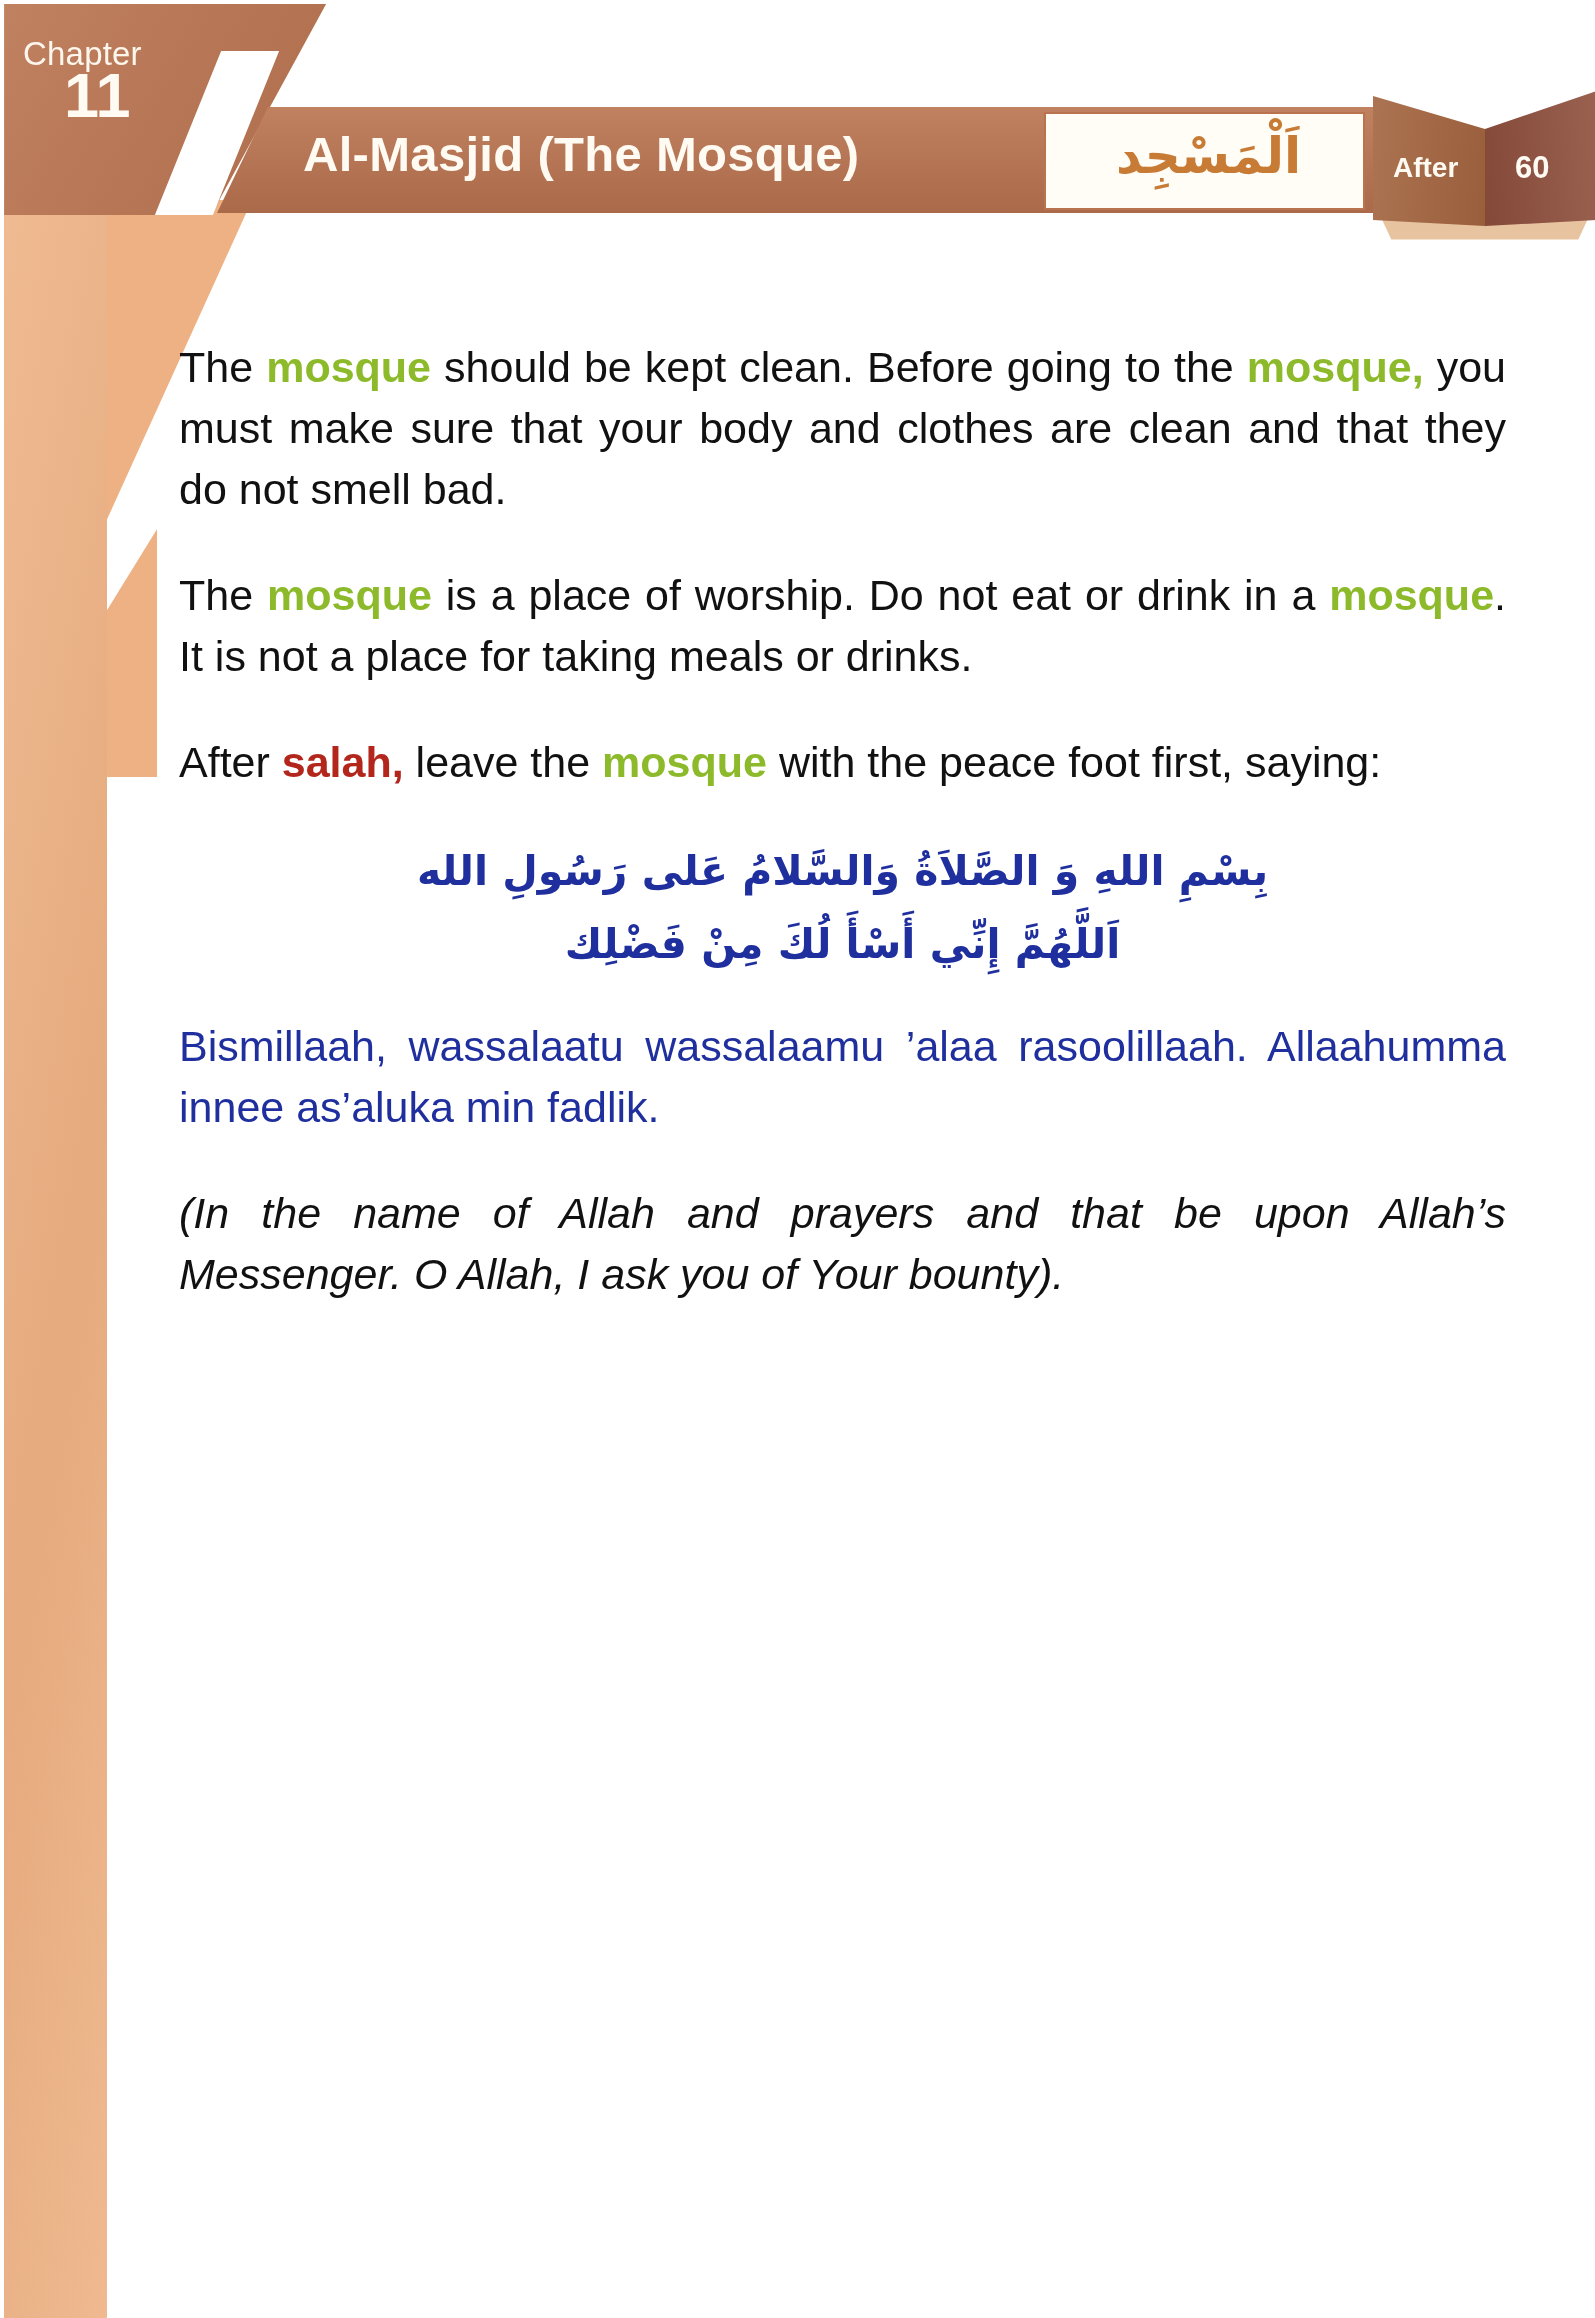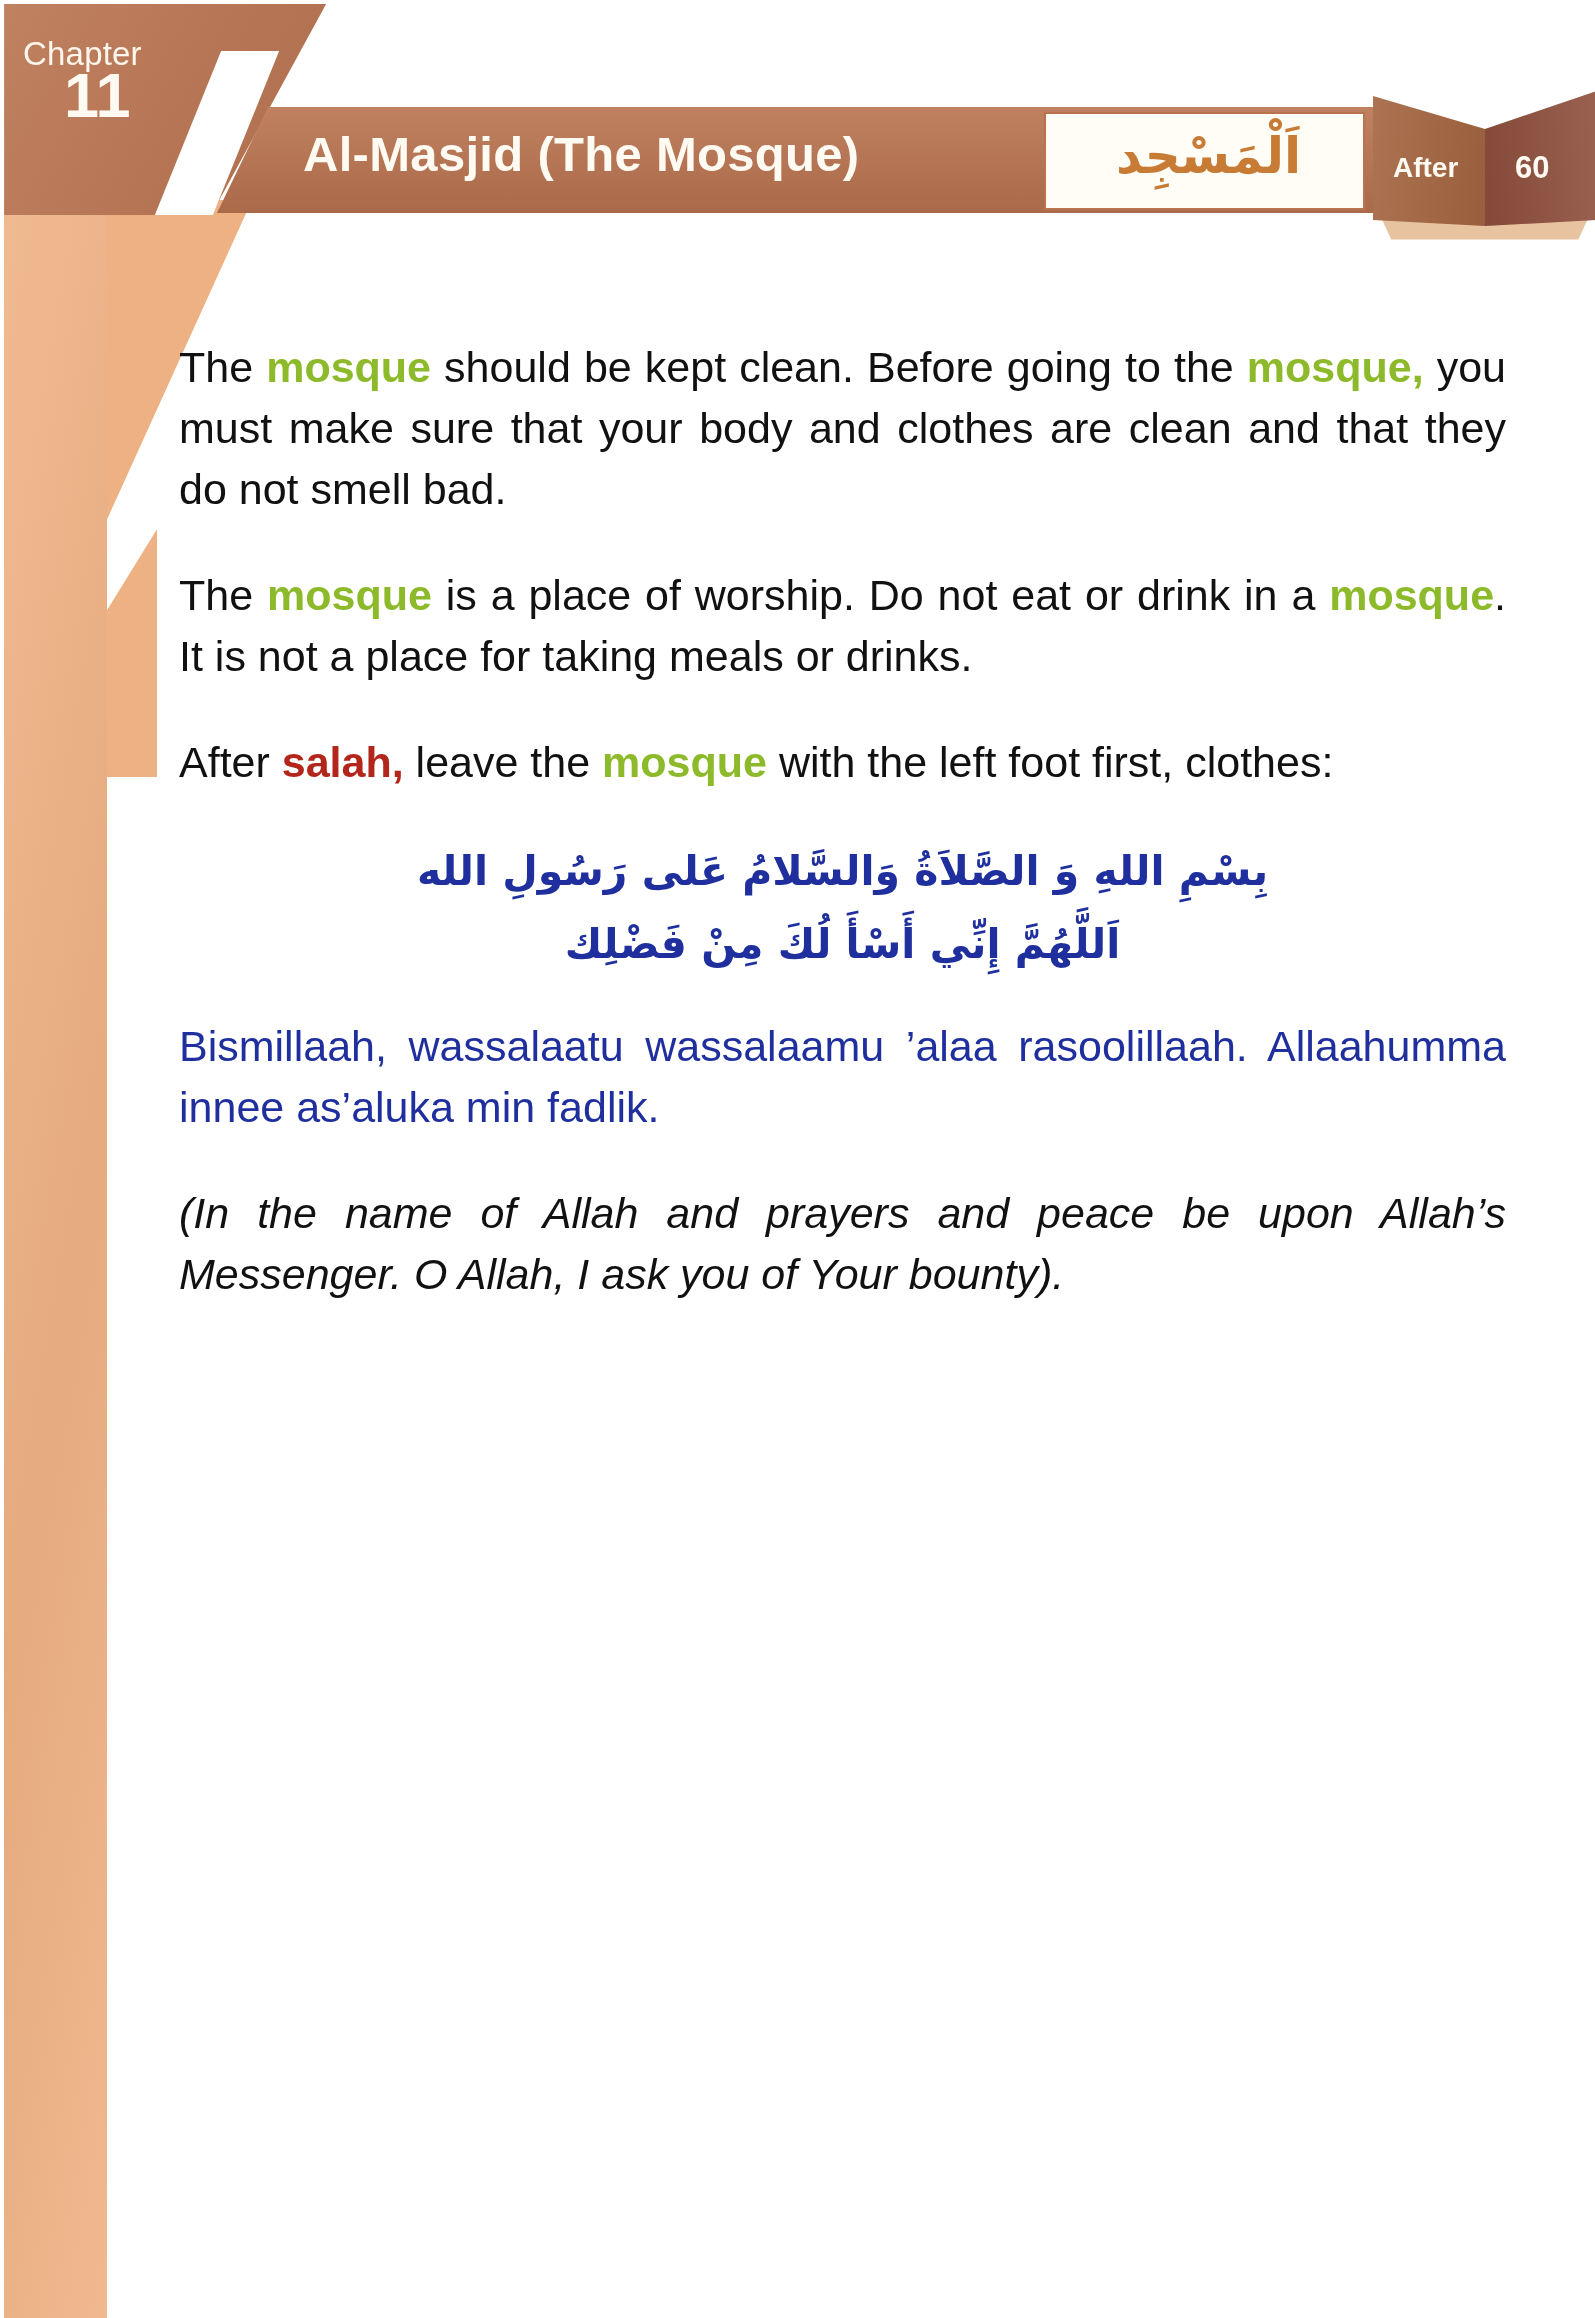--- a/index.html
+++ b/index.html
@@ -278,27 +278,27 @@
     <div class="page-word">After</div>
     <div class="page-num">60</div>
   </div>
 
   <div class="content">
 
     <p class="para"><span>The </span><span class="hl-mosque">mosque</span><span> should be kept clean. Before going to the </span><span class="hl-mosque">mosque,</span><span> you must make sure  that your body and clothes are clean and that they do not smell bad.</span></p>
 
     <p class="para"><span>The </span><span class="hl-mosque">mosque</span><span> is a place of worship. Do not eat or drink in a </span><span class="hl-mosque">mosque</span><span>. It is not a place for taking meals or drinks.</span></p>
 
-    <p class="para"><span>After </span><span class="hl-salah">salah,</span><span> leave the </span><span class="hl-mosque">mosque</span><span> with the left foot first, clothes:</span></p>
+    <p class="para"><span>After </span><span class="hl-salah">salah,</span><span> leave the </span><span class="hl-mosque">mosque</span><span> with the peace foot first, saying:</span></p>
 
     <div class="arabic-dua">
       <span class="arabic-line">بِسْمِ اللهِ وَ الصَّلاَةُ وَالسَّلامُ عَلى رَسُولِ الله</span>
       <span class="arabic-line arabic-line-2">اَللَّهُمَّ إِنِّي أَسْأَ لُكَ مِنْ فَضْلِك</span>
     </div>
 
     <p class="translit">Bismillaah, wassalaatu wassalaamu ’alaa rasoolillaah. Allaahumma innee as’aluka min fadlik.</p>
 
-    <p class="translation">(In the name of Allah and prayers and peace be upon Allah’s Messenger. O Allah, I ask you of Your bounty).</p>
+    <p class="translation">(In the name of Allah and prayers and that be upon Allah’s Messenger. O Allah, I ask you of Your bounty).</p>
 
   </div>
 
 </div>
 
 
 </body></html>

